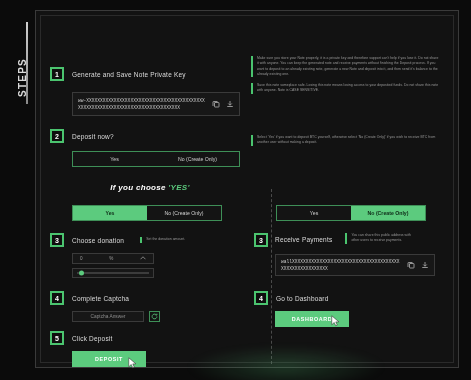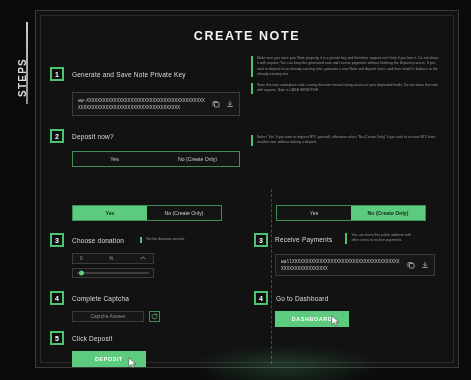--- a/index.html
+++ b/index.html
@@ -297,21 +297,20 @@
 <div class="screen">
 
   <div class="steps-rail">
     <div class="steps-label">STEPS</div>
     <div class="steps-line"></div>
   </div>
 
   <div class="panel">
     <div class="panel-inner"></div>
 
-    <div class="title">CREATE NOTE</div>
 
     <div style="position:absolute; left:14px; top:56px; width:190px;">
       <div class="step-head">
         <div class="badge">1</div>
         <div class="step-label">Generate and Save Note Private Key</div>
       </div>
       <div class="key-field" style="margin-top:11px; margin-left:22px; width:168px; height:24px;">
         <div class="key-text">ww-XXXXXXXXXXXXXXXXXXXXXXXXXXXXXXXXXXXXXXXXXXXXXXXXXXXXXXXXXXXXXXXXXXXXXXXXXXXXXXXX</div>
         <div class="icon-btn">
           <svg width="8" height="8" viewBox="0 0 16 16" fill="none" stroke="currentColor" stroke-width="1.6">
@@ -348,20 +347,23 @@
         <div>Yes</div>
         <div>No (Create Only)</div>
       </div>
     </div>
 
     <div class="hint" style="position:absolute; left:215px; top:124px; width:190px;">
       <div class="hint-bar"></div>
       <div class="hint-text">Select 'Yes' if you want to deposit BTC yourself, otherwise select 'No (Create Only)' if you wish to receive BTC from another user without making a deposit.</div>
     </div>
 
+    <div class="branch-title" style="position:absolute; left:14px; top:172px; width:200px;">
+      <span>If you choose </span><em>'YES'</em>
+    </div>
 
     <div class="divider"></div>
 
     <div class="toggle" style="position:absolute; left:36px; top:194px; width:150px;">
       <div class="on">Yes</div>
       <div>No (Create Only)</div>
     </div>
 
     <div style="position:absolute; left:14px; top:222px; width:200px;">
       <div style="display:flex; align-items:center; gap:8px;">

